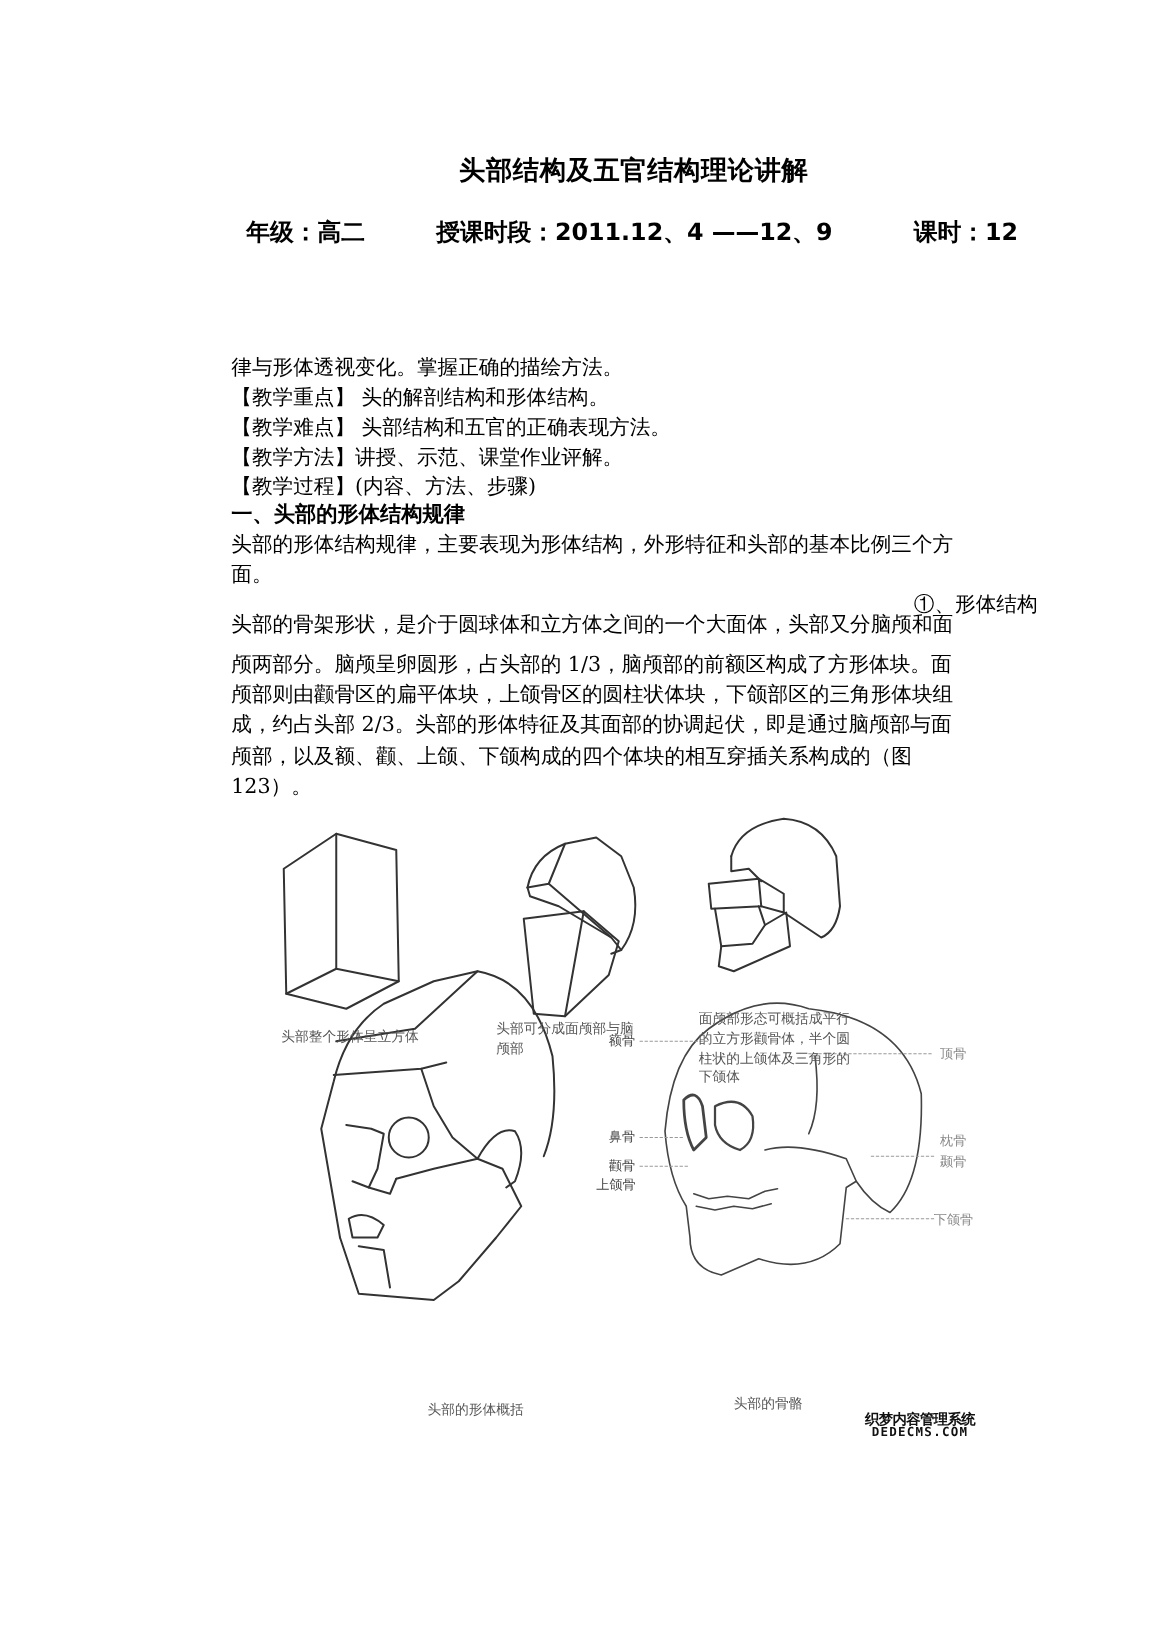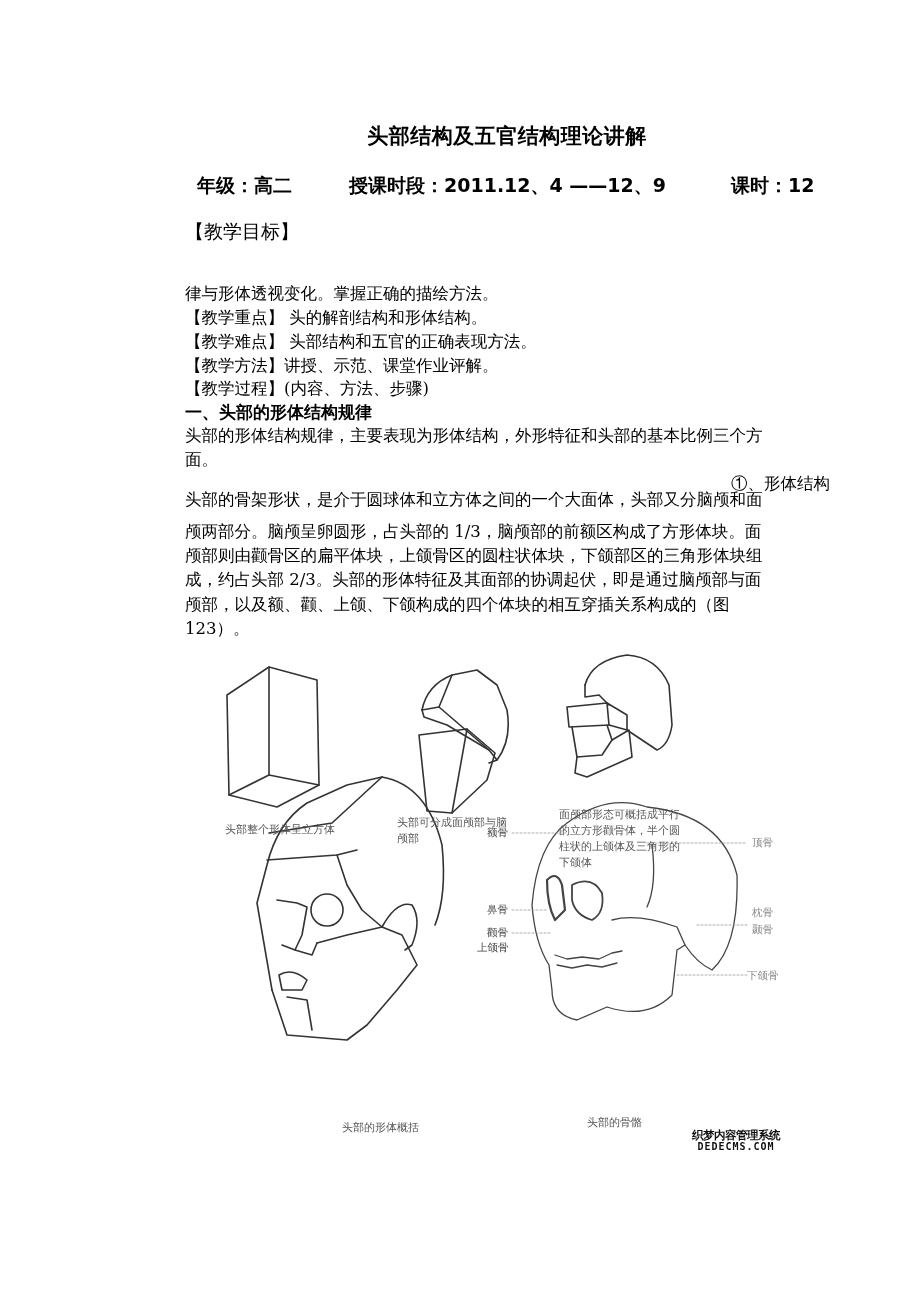--- a/index.html
+++ b/index.html
@@ -33,21 +33,20 @@
 <body>
 
 <div class="page">
 
   <div class="title">头部结构及五官结构理论讲解</div>
 
   <div class="meta grade">年级：高二</div>
   <div class="meta period">授课时段：2011.12、4 ——12、9</div>
   <div class="meta hours">课时：12</div>
 
-  <div class="line sec-head" style="top:220px;">【教学目标】</div>
 
   <div class="line" style="top:283px;">律与形体透视变化。掌握正确的描绘方法。</div>
 
   <div class="line" style="top:307px;">【教学重点】 头的解剖结构和形体结构。</div>
   <div class="line" style="top:331px;">【教学难点】 头部结构和五官的正确表现方法。</div>
   <div class="line" style="top:355px;">【教学方法】讲授、示范、课堂作业评解。</div>
   <div class="line bold-sans" style="top:401px;">一、头部的形体结构规律</div>
 
   <div class="line" style="top:378px;">【教学过程】(内容、方法、步骤)</div>
 

